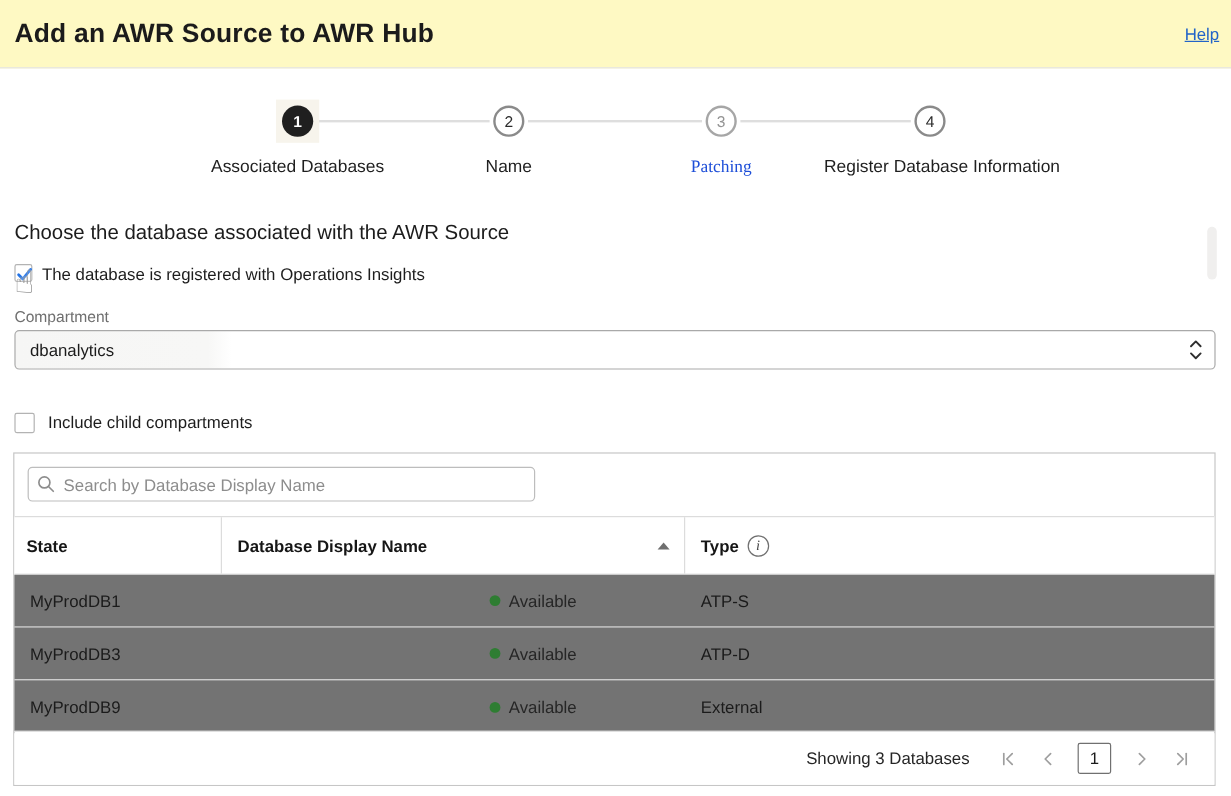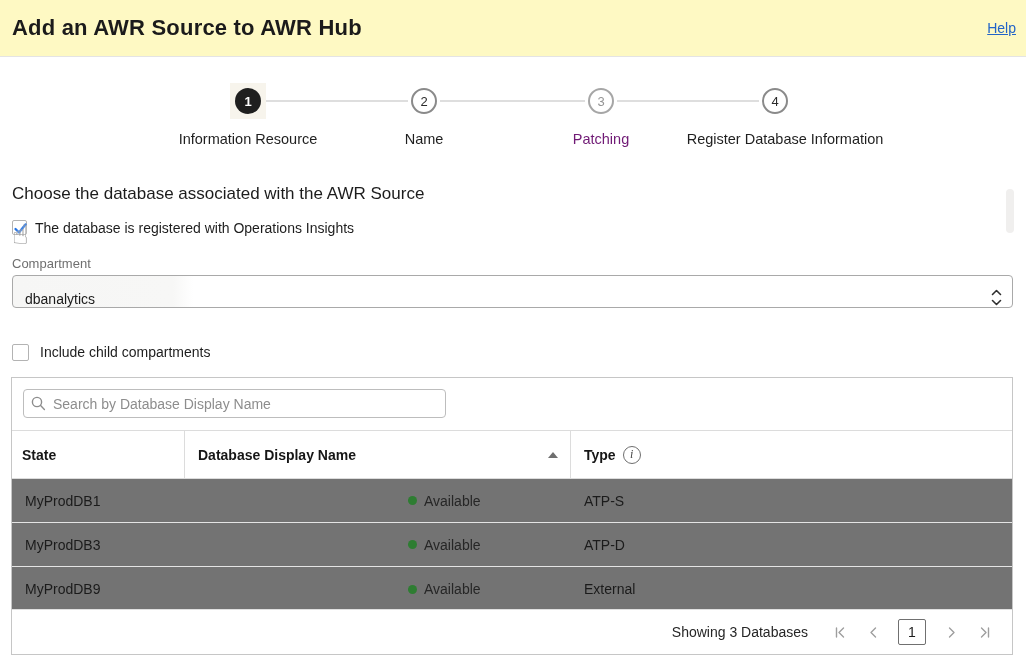--- a/index.html
+++ b/index.html
@@ -32,21 +32,21 @@
     display: flex; align-items: center; justify-content: center;
     font-size: 13px; background: #fff; cursor: pointer;
   }
   .circ.current { background: #1f1f1f; color: #fff; font-weight: bold; }
   .circ.enabled { border: 2px solid #8a8a8a; color: #2b2b2b; }
   .circ.disabled { border: 2px solid #a6a6a6; color: #949494; }
   .step-label {
     position: absolute; top: 74px; transform: translateX(-50%);
     font-size: 14.5px; color: #1f1f1f; white-space: nowrap; cursor: pointer;
   }
-  .step-label.disabled { color: #701a75; }
+  .step-label.disabled { color: #1d4ed8; font-family: Liberation Serif, serif; }
 
   
   .section-title { position: absolute; left: 12px; top: 184px; font-size: 17px; color: #1c1c1c; }
   .cb-row { position: absolute; display: flex; gap: 8px; cursor: pointer; }
   .cb {
     width: 15px; height: 15px; border: 1px solid #b3b3b3; border-radius: 2px;
     background: #fff; flex: 0 0 auto; position: relative; cursor: pointer;
   }
   .cb.big { width: 17px; height: 17px; }
   .cb svg { position: absolute; left: -1px; top: -1px; }
@@ -54,21 +54,21 @@
   .cursor-hand {
     position: absolute; left: 12px; top: 222px; font-size: 27px; line-height: 1;
     color: #8f8f8f; z-index: 5; pointer-events: none;
     text-shadow: 0 0 2px #ffffff;
   }
   .field-label { position: absolute; left: 12px; top: 256px; font-size: 13px; color: #6f6f6f; }
   .select {
     position: absolute; left: 12px; top: 275px; width: 1001px; height: 33px;
     border: 1px solid #a9a9a9; border-radius: 4px;
     background: linear-gradient(90deg, #f6f6f5 0px, #f7f7f6 160px, #ffffff 180px, #ffffff 100%);
-    display: flex; align-items: flex-end; padding: 0 10px 0 12px;
+    display: flex; align-items: center; padding: 0 10px 0 12px;
     font-size: 14px; color: #1b1b1b; cursor: pointer;
   }
   .select .spacer { flex: 1; }
 
   
   .card {
     position: absolute; left: 11px; top: 377px; width: 1002px; height: 278px;
     border: 1px solid #c6c6c6; background: #fff;
   }
   .search-wrap { position: absolute; left: 11px; top: 11px; width: 423px; height: 29px; }
@@ -151,21 +151,21 @@
     <div class="circ enabled" style="left:411px;">
         <span>2</span>
       </div>
     <div class="circ disabled" style="left:588px;">
         <span>3</span>
       </div>
     <div class="circ enabled" style="left:762px;">
         <span>4</span>
       </div>
 
-    <div class="step-label" style="left:248px;">Information Resource</div>
+    <div class="step-label" style="left:248px;">Associated Databases</div>
     <div class="step-label" style="left:424px;">Name</div>
     <div class="step-label disabled" style="left:601px;">Patching</div>
     <div class="step-label" style="left:785px;">Register Database Information</div>
   </div>
 
   <div class="section-title">Choose the database associated with the AWR Source</div>
 
   <div class="cb-row" style="left:12px;top:220px;">
     <span class="cb checked">
       <svg width="17" height="17" viewBox="0 0 17 17">

